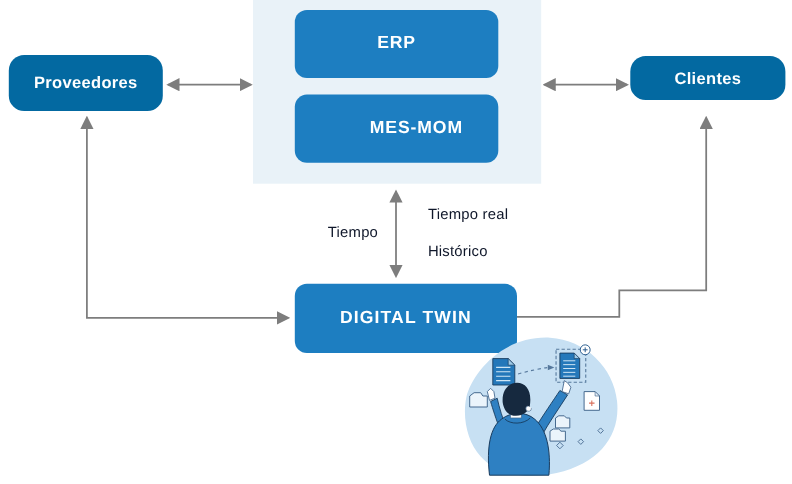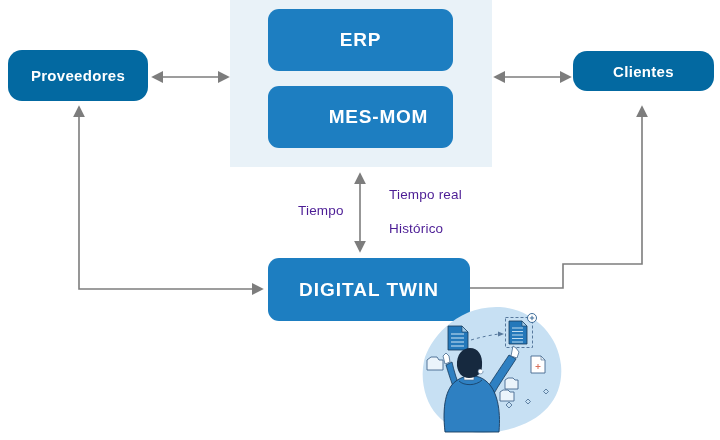--- a/index.html
+++ b/index.html
@@ -10,33 +10,33 @@
   .panel {
     position:absolute; left:230px; top:0; width:262px; height:167px;
     background:#E9F2F8;
   }
   .node {
     position:absolute; display:flex; align-items:center; justify-content:center;
     color:#ffffff; box-sizing:border-box;
   }
   .node.blue {
     background:#1D7EC1; border-radius:11px; font-weight:700;
-    font-size:19px; letter-spacing:0.8px;
+    font-size:16px; letter-spacing:0.8px;
   }
   .node.orange {
     background:#0369a1; border-radius:14px; font-weight:600;
     font-size:15px; letter-spacing:0.3px;
   }
   #node-proveedores { left:8px;  top:50px;  width:140px; height:51px; }
   #node-clientes    { left:573px; top:51px; width:141px; height:40px; }
   #node-erp         { left:268px; top:9px;  width:185px; height:62px; }
   #node-mes-mom     { left:268px; top:86px; width:185px; height:62px;padding-left:36px; }
   #node-digital-twin{ left:268px; top:258px; width:202px; height:63px; letter-spacing:1px; }
   .flow-label {
-    position:absolute; color:#4c1d95; font-size:13.5px; font-weight:500;
+    position:absolute; color:#0f172a; font-size:13.5px; font-weight:500;
     letter-spacing:0.2px; white-space:nowrap;
   }
   #label-datos     { left:298px; top:203px; }
   #label-tiempo    { left:389px; top:187px; }
   #label-historico { left:389px; top:221px; }
   svg.arrows { position:absolute; left:0; top:0; pointer-events:none; }
   svg.illus  { position:absolute; left:405px; top:296px; pointer-events:none; }
 </style>
 </head>
 <body>

